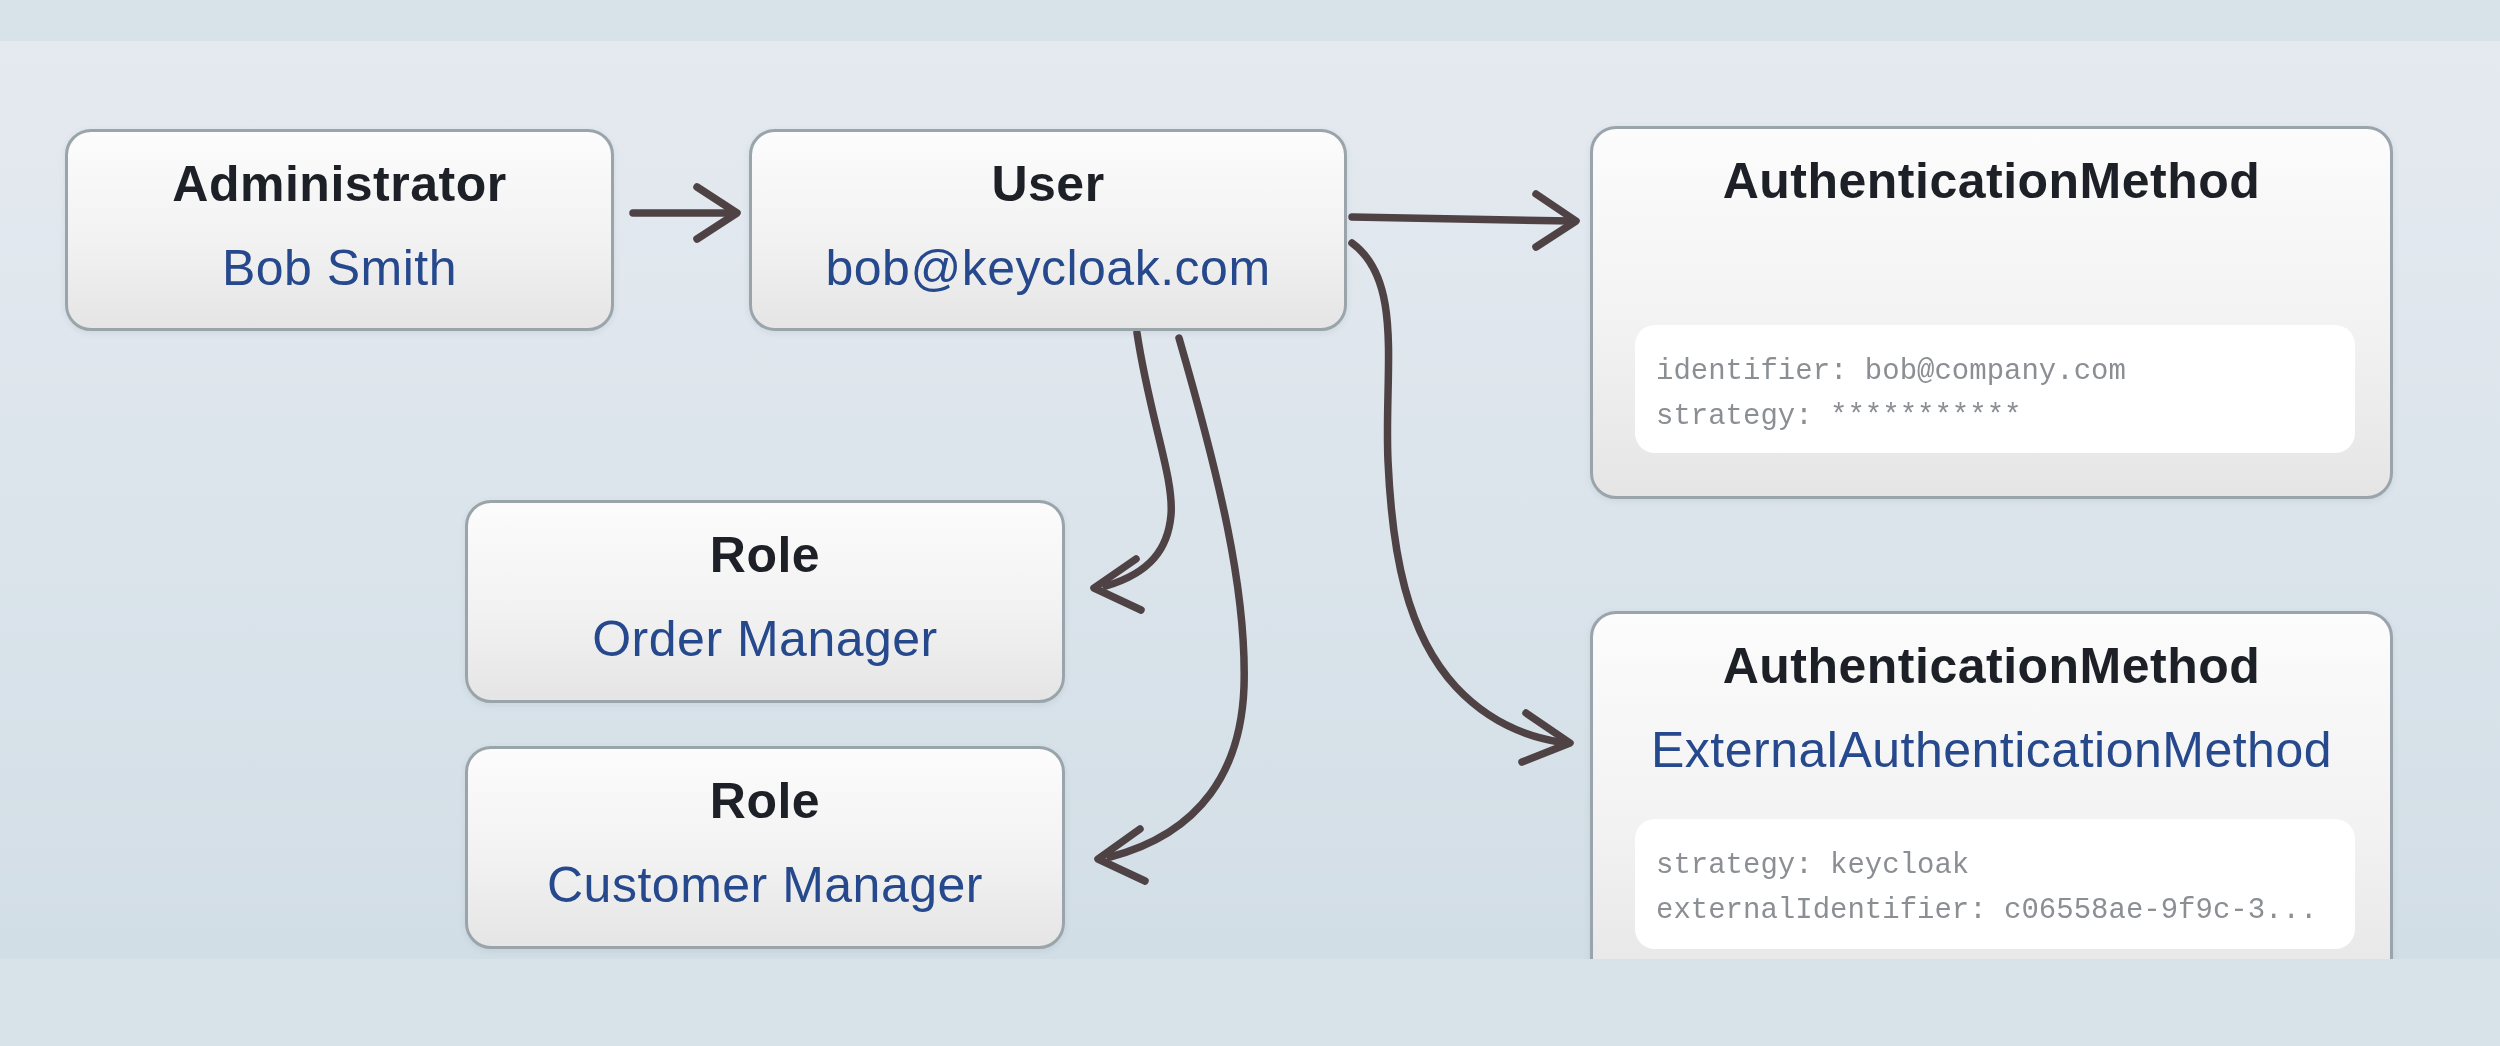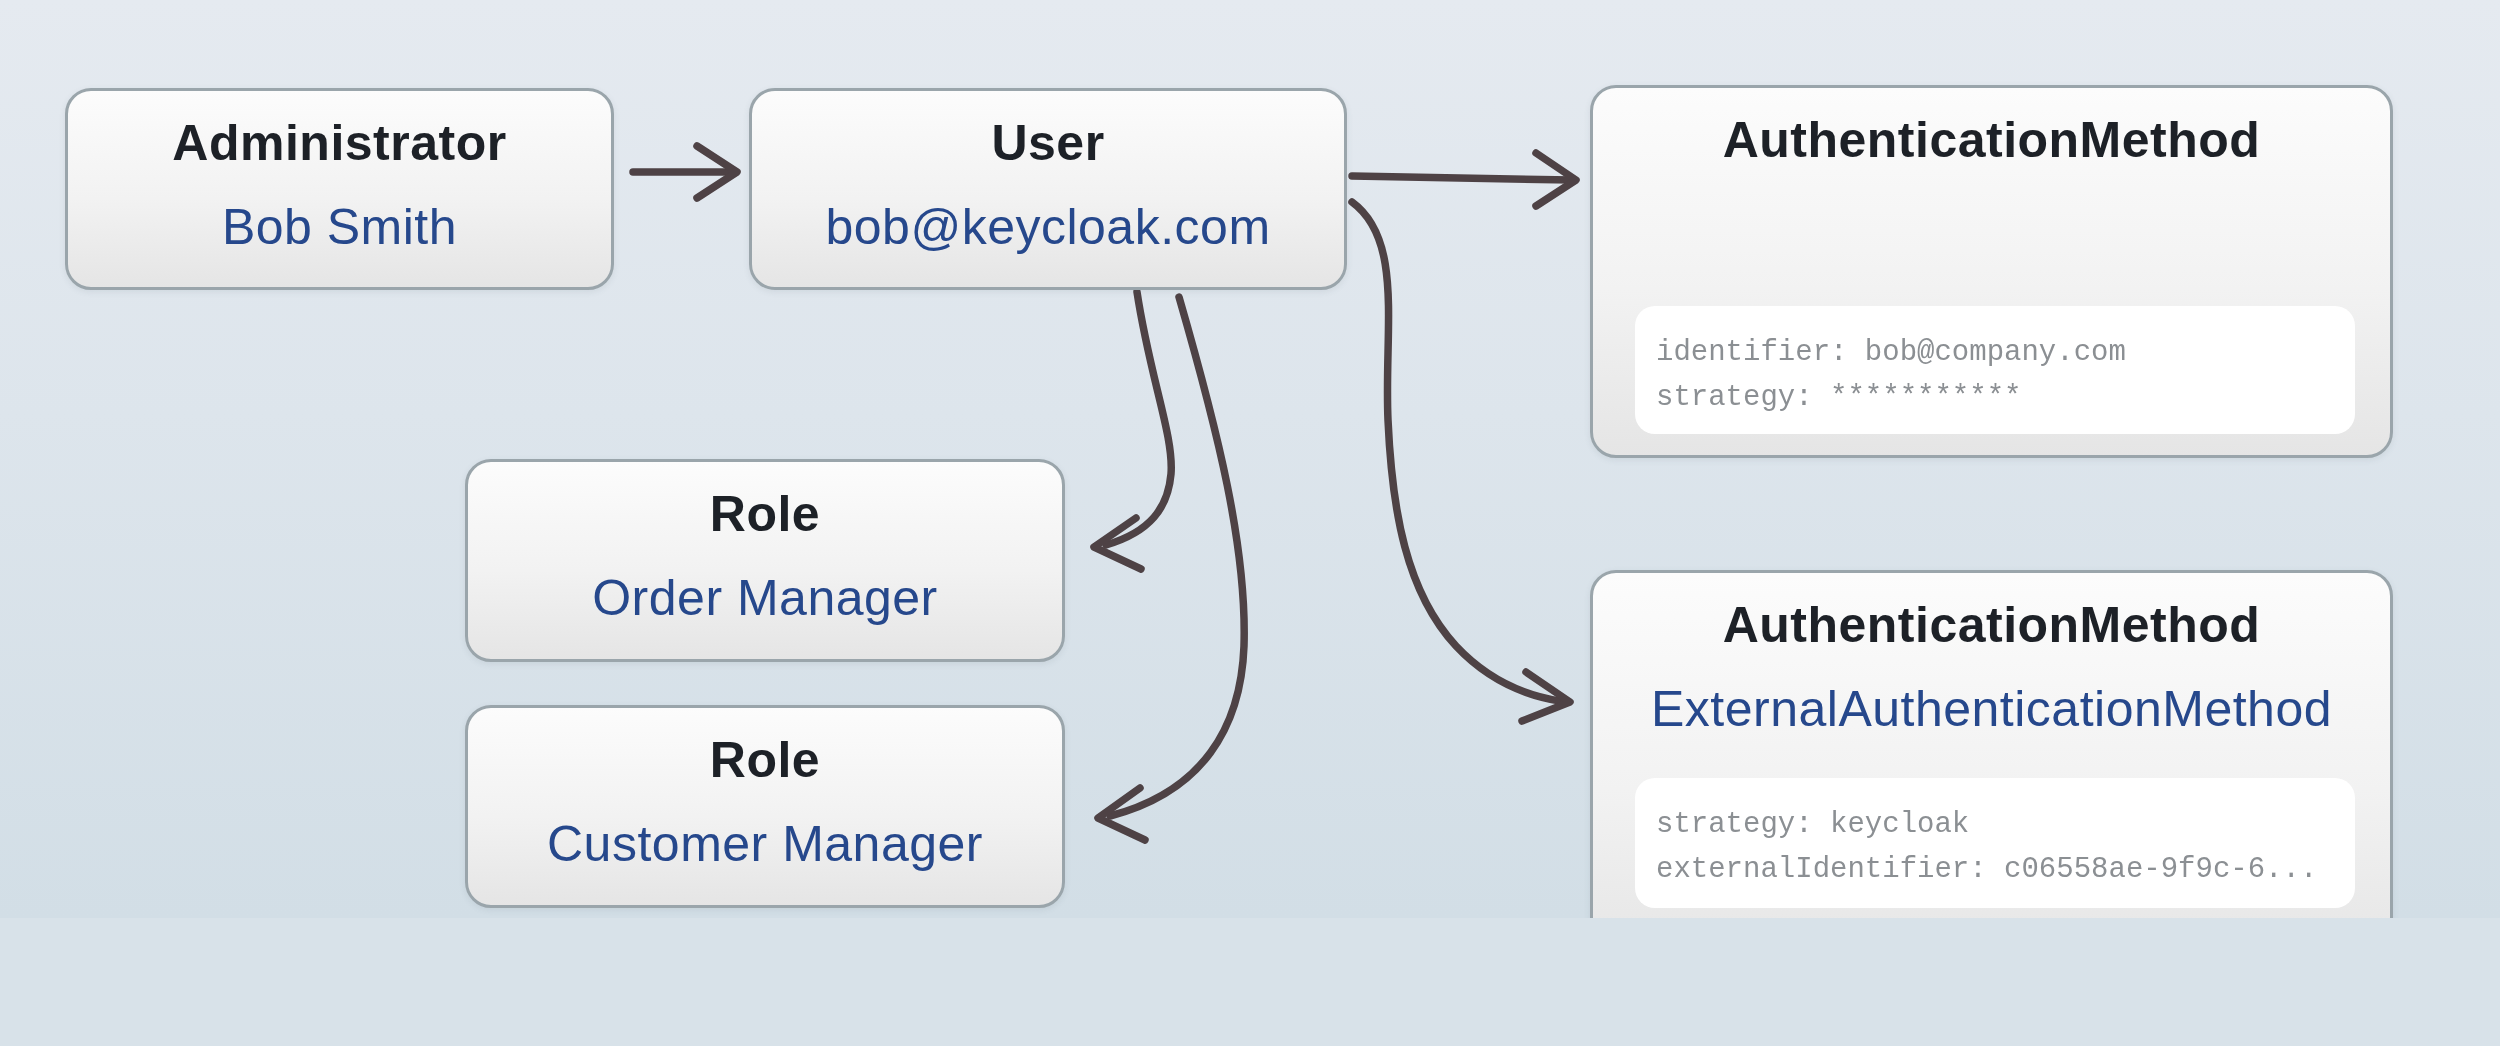--- a/index.html
+++ b/index.html
@@ -6,20 +6,21 @@
   body {
     font-family: "Liberation Sans", "DejaVu Sans", sans-serif;
     background: #d8e2e9;
   }
   .canvas {
     position: relative;
     width: 2500px;
     height: 918px;
     overflow: hidden;
     background: linear-gradient(180deg, #e5eaf0 0%, #dde5ec 45%, #d2dee6 100%);
+    margin-top: 41px;
   }
   .edges {
     position: absolute;
     left: 0; top: 0;
     width: 2500px; height: 1046px;
     pointer-events: none;
   }
   .edges path {
     fill: none;
     stroke: #4e4245;
@@ -69,21 +70,21 @@
     color: #8b8f93;
     white-space: pre;
   }
   
   .n-admin    { left: 65px;   top: 88px;  width: 549px; height: 202px; }
   .n-user     { left: 749px;  top: 88px;  width: 598px; height: 202px; }
   .n-native   { left: 1590px; top: 85px;  width: 803px; height: 373px; }
   .n-role1    { left: 465px;  top: 459px; width: 600px; height: 203px; }
   .n-role2    { left: 465px;  top: 705px; width: 600px; height: 203px; }
   .n-external { left: 1590px; top: 570px; width: 803px; height: 400px; }
-  .n-native .attr-panel   { top: 218px; height: 128px; }
+  .n-native .attr-panel   { top: 196px; height: 128px; }
   .n-external .attr-panel { top: 205px; height: 130px; }
 </style>
 </head>
 <body>
 
 <div class="canvas">
 
   <svg class="edges" viewBox="0 0 2500 1046" xmlns="http://www.w3.org/2000/svg">
 
     <g>
@@ -138,17 +139,17 @@
   <div class="node n-role2">
     <div class="node-type">Role</div>
     <div class="node-value">Customer Manager</div>
   </div>
 
   <div class="node n-external">
     <div class="node-type">AuthenticationMethod</div>
     <div class="node-value">ExternalAuthenticationMethod</div>
     <div class="attr-panel">
       <div class="attr-line">strategy: keycloak</div>
-      <div class="attr-line">externalIdentifier: c06558ae-9f9c-6...</div>
+      <div class="attr-line">externalIdentifier: c06558ae-9f9c-3...</div>
     </div>
   </div>
 
 </div>
 
 </body></html>

